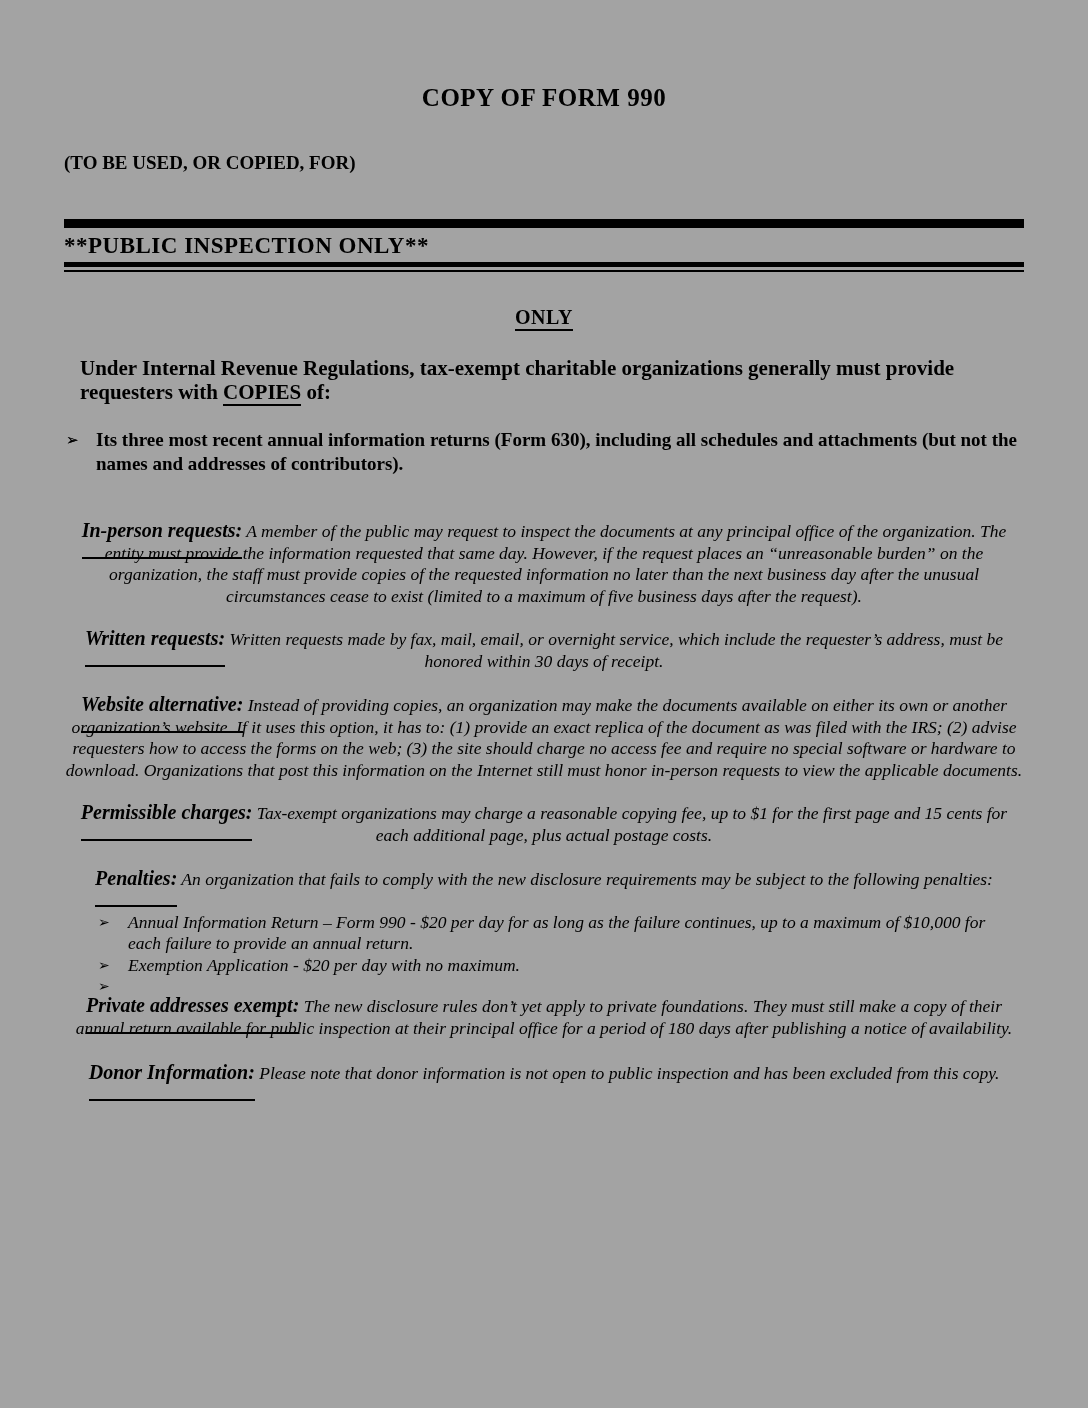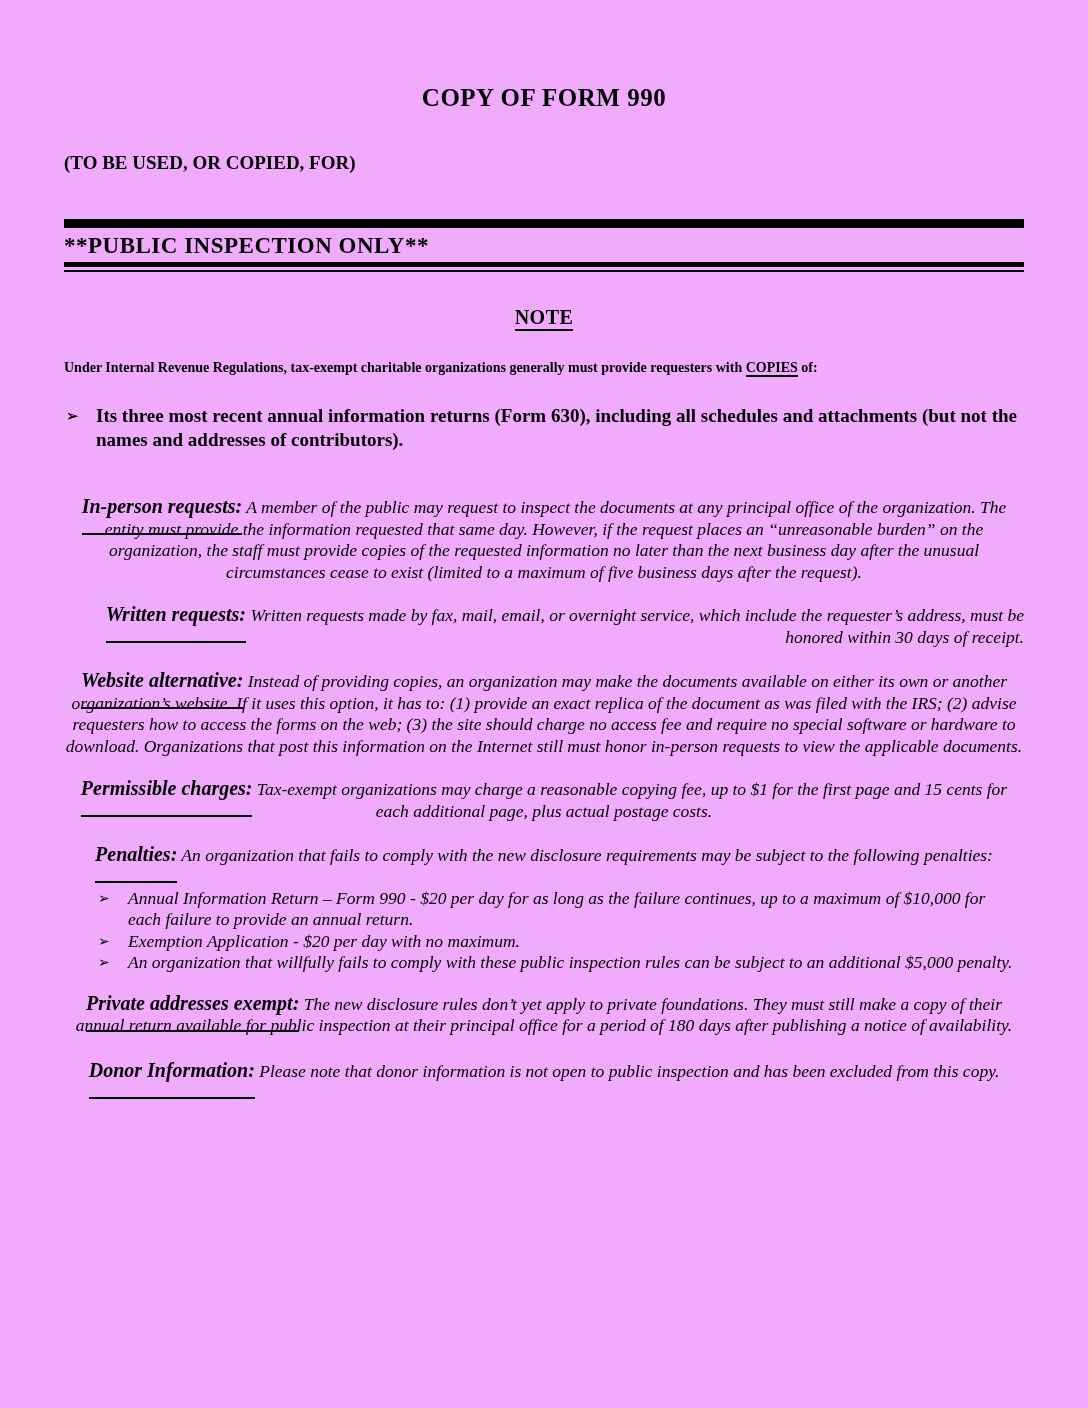--- a/index.html
+++ b/index.html
@@ -6,21 +6,21 @@
     margin: 0;
     padding: 0;
     background: #ffffff;
     color: #000000;
     font-family: "Liberation Serif", serif;
   }
   .page {
     position: relative;
     width: 1088px;
     height: 1408px;
-    background: #f0abfc;
+    background: #a3a3a3;
     box-sizing: border-box;
     padding: 84px 64px 0 64px;
     overflow: hidden;
   }
   .doc-title {
     margin: 0;
     text-align: center;
     font-size: 25px;
     font-weight: bold;
     letter-spacing: 0.5px;
@@ -46,22 +46,22 @@
     text-align: center;
     font-size: 20px;
     font-weight: bold;
   }
   .note-heading span {
     border-bottom: 2px solid #000;
     padding-bottom: 1px;
     letter-spacing: 0.5px;
   }
   .intro {
-    margin: 27px 0 0 0;
-    font-size: 14px;
+    margin: 27px 0 0 16px;
+    font-size: 21px;
     font-weight: bold;
     line-height: 24px;
     text-align: left;
   }
   .u-inline {
     border-bottom: 2px solid #000;
     padding-bottom: 0;
   }
   .bullet-list {
     margin: 24px 0 0 0;
@@ -90,21 +90,21 @@
     font-style: italic;
     line-height: 21.5px;
   }
   .section .sec-heading {
     font-size: 20px;
     font-weight: bold;
     border-bottom: 2px solid #000;
     padding-bottom: 16px;
   }
   .sec-inperson  { margin-top: 44px; }
-  .sec-written   { margin-top: 21px; text-align: right; }
+  .sec-written   { margin-top: 21px; }
   .sec-website   { margin-top: 22px; }
   .sec-charges   { margin-top: 21px; }
   .sec-penalties { margin-top: 22px; }
   .sec-private   { margin-top: 19px; }
   .sec-donor     { margin-top: 23px; }
 
   .penalty-list {
     margin: 21px 0 0 0;
     padding: 0;
     list-style: none;
@@ -137,21 +137,21 @@
   <div class="doc-subtitle">(TO BE USED, OR COPIED, FOR)</div>
 
   <div class="banner">
     <div class="rule-top"></div>
     <div class="banner-text">**PUBLIC INSPECTION ONLY**</div>
     <div class="rule-thick"></div>
     <div class="rule-thin"></div>
   </div>
 
   <div class="note-heading">
-    <span>NOTE</span>
+    <span>ONLY</span>
   </div>
 
   <p class="intro"><span>Under Internal Revenue Regulations, tax-exempt charitable organizations generally must provide requesters with </span><span class="u-inline">COPIES</span><span> of:</span></p>
 
   <ul class="bullet-list">
     <li>
       <span class="marker">➢</span>
     </li>
     <li>
       <span class="marker">➢</span>
@@ -173,21 +173,20 @@
     <li>
       <span class="marker">➢</span>
       <span>Annual Information Return – Form 990 - $20 per day for as long as the failure continues, up to a maximum of $10,000 for each failure to provide an annual return.</span>
     </li>
     <li>
       <span class="marker">➢</span>
       <span>Exemption Application - $20 per day with no maximum.</span>
     </li>
     <li>
       <span class="marker">➢</span>
-      <span>An organization that willfully fails to comply with these public inspection rules can be subject to an additional $5,000 penalty.</span>
     </li>
   </ul>
 
   <div class="section sec-private"><span class="sec-heading">Private addresses exempt:</span><span> The new disclosure rules don’t yet apply to private foundations. They must still make a copy of their annual return available for public inspection at their principal office for a period of 180 days after publishing a notice of availability.</span></div>
 
   <div class="section sec-donor"><span class="sec-heading">Donor Information:</span><span> Please note that donor information is not open to public inspection and has been excluded from this copy.</span></div>
 
 </div>
 
 </body></html>

